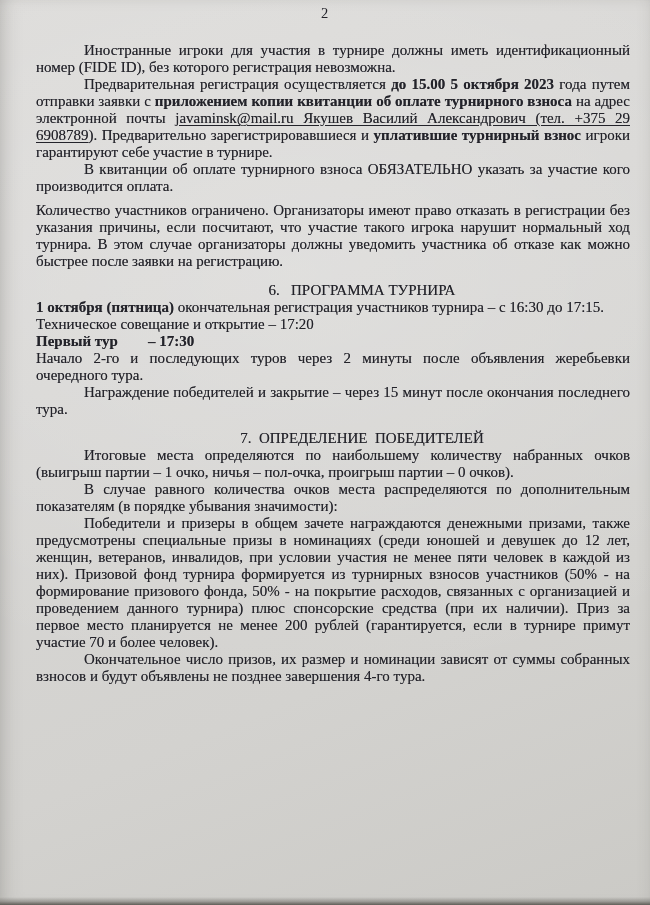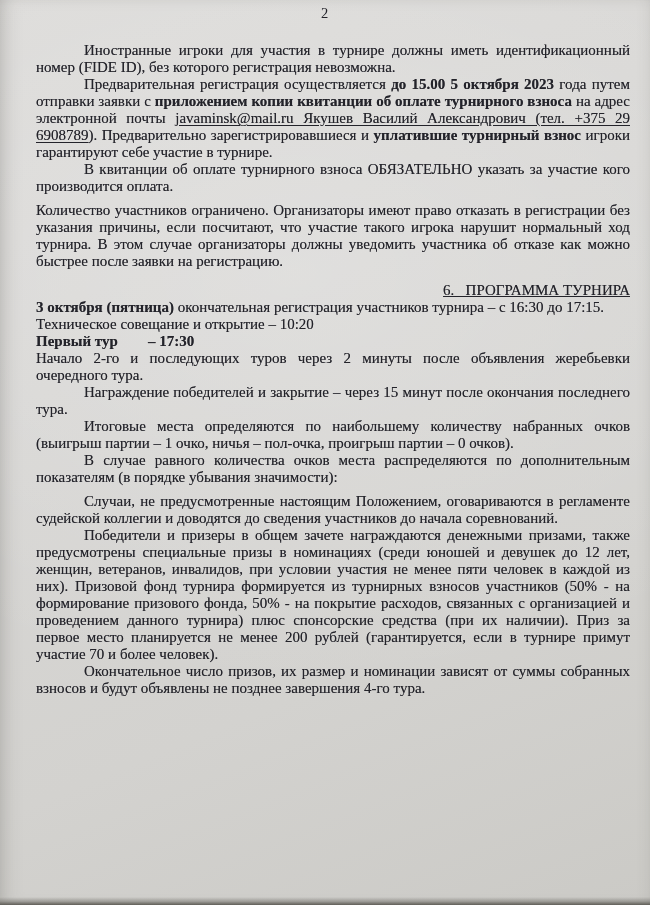--- a/index.html
+++ b/index.html
@@ -20,21 +20,21 @@
     text-align:center;font-size:14.5px;padding-top:5px;height:20px;
     letter-spacing:1px;
   }
   .doc-body{
     padding:17px 20px 0 36px;
     font-size:15px;line-height:17px;
     text-shadow:0 0 0.5px rgba(35,35,42,0.55);
   }
   .para{margin:0;text-align:justify;text-indent:0;}
   .para.indent{text-indent:48px;}
-  .heading{margin:0 0 0 58px;text-align:right;text-decoration:underline;}
+  .heading{margin:0 0 0 58px;text-align:center;}
   .gap-xs{margin-top:0;}
   .gap-s{margin-top:7px;}
   .gap-m{margin-top:12px;}
   .b{font-weight:bold;}
   .u{text-decoration:underline;text-underline-offset:2px;}
   ul.bullets{margin:0;padding:0 0 0 39px;list-style:none;}
   ul.bullets li{margin:0;}
   ul.bullets .marker{display:inline-block;width:14px;}
   .bottom-edge{
     position:absolute;left:0;right:0;bottom:0;height:8px;
@@ -45,25 +45,25 @@
 <body>
 
 <div class="page">
   <div class="page-number">2</div>
   <div class="doc-body">
       <p class="para indent"><span class="">Иностранные игроки для участия в турнире должны иметь идентификационный номер (FIDE ID), без которого регистрация невозможна.</span></p>
       <p class="para indent"><span class="">Предварительная регистрация осуществляется </span><span class="b ">до 15.00 5 октября 2023</span><span class=""> года путем отправки заявки с </span><span class="b ">приложением копии квитанции об оплате турнирного взноса</span><span class=""> на адрес электронной почты </span><span class="u">javaminsk@mail.ru Якушев Василий Александрович (тел. +375 29 6908789</span><span class="">). Предварительно зарегистрировавшиеся и </span><span class="b ">уплатившие турнирный взнос</span><span class=""> игроки гарантируют себе участие в турнире.</span></p>
       <p class="para indent"><span class="">В квитанции об оплате турнирного взноса ОБЯЗАТЕЛЬНО указать за участие кого производится оплата.</span></p>
       <p class="para gap-s"><span class="">Количество участников ограничено. Организаторы имеют право отказать в регистрации без указания причины, если посчитают, что участие такого игрока нарушит нормальный ход турнира. В этом случае организаторы должны уведомить участника об отказе как можно быстрее после заявки на регистрацию.</span></p>
       <div class="heading gap-m"><span class="">6.&nbsp;&nbsp; ПРОГРАММА ТУРНИРА</span></div>
-      <p class="para"><span class="b ">3 октября (пятница)</span><span class=""> окончательная регистрация участников турнира – с 16:30 до 17:15.</span></p>
-      <p class="para"><span class="">Техническое совещание и открытие – 10:20</span></p>
+      <p class="para"><span class="b ">1 октября (пятница)</span><span class=""> окончательная регистрация участников турнира – с 16:30 до 17:15.</span></p>
+      <p class="para"><span class="">Техническое совещание и открытие – 17:20</span></p>
       <p class="para"><span class="b ">Первый тур&nbsp;&nbsp;&nbsp;&nbsp;&nbsp;&nbsp;&nbsp;&nbsp;–  17:30</span></p>
       <p class="para"><span class="">Начало  2-го и последующих туров через 2 минуты после объявления жеребьевки очередного тура.</span></p>
       <p class="para indent gap-xs"><span class="">Награждение победителей и закрытие – через 15 минут после окончания последнего тура.</span></p>
+      <div class="heading gap-m"><span class="">7.&nbsp; ОПРЕДЕЛЕНИЕ&nbsp; ПОБЕДИТЕЛЕЙ</span></div>
       <p class="para indent"><span class="">Итоговые места определяются по наибольшему количеству набранных очков (выигрыш партии – 1 очко, ничья – пол-очка, проигрыш партии – 0 очков).</span></p>
       <p class="para indent"><span class="">В случае равного количества очков места распределяются по дополнительным показателям (в порядке убывания значимости):</span></p>
-      <p class="para indent gap-s"><span class="">Случаи, не предусмотренные настоящим Положением, оговариваются в регламенте судейской коллегии и доводятся до сведения участников до начала соревнований.</span></p>
       <p class="para indent"><span class="">Победители и призеры в общем зачете награждаются денежными призами, также предусмотрены специальные призы в номинациях (среди юношей и девушек до 12 лет, женщин, ветеранов, инвалидов,  при условии участия не менее пяти человек в каждой из них). Призовой фонд турнира формируется из турнирных взносов участников (50% - на формирование призового фонда, 50% - на покрытие расходов, связанных с организацией и проведением данного турнира) плюс спонсорские средства (при их наличии). Приз за первое место планируется не менее 200 рублей (гарантируется, если в турнире примут участие 70 и более человек).</span></p>
       <p class="para indent"><span class="">Окончательное число призов, их размер и номинации зависят от суммы собранных взносов и будут объявлены не позднее завершения 4-го тура.</span></p>
     </div>
   <div class="bottom-edge"></div>
 </div>
 
 </body></html>

